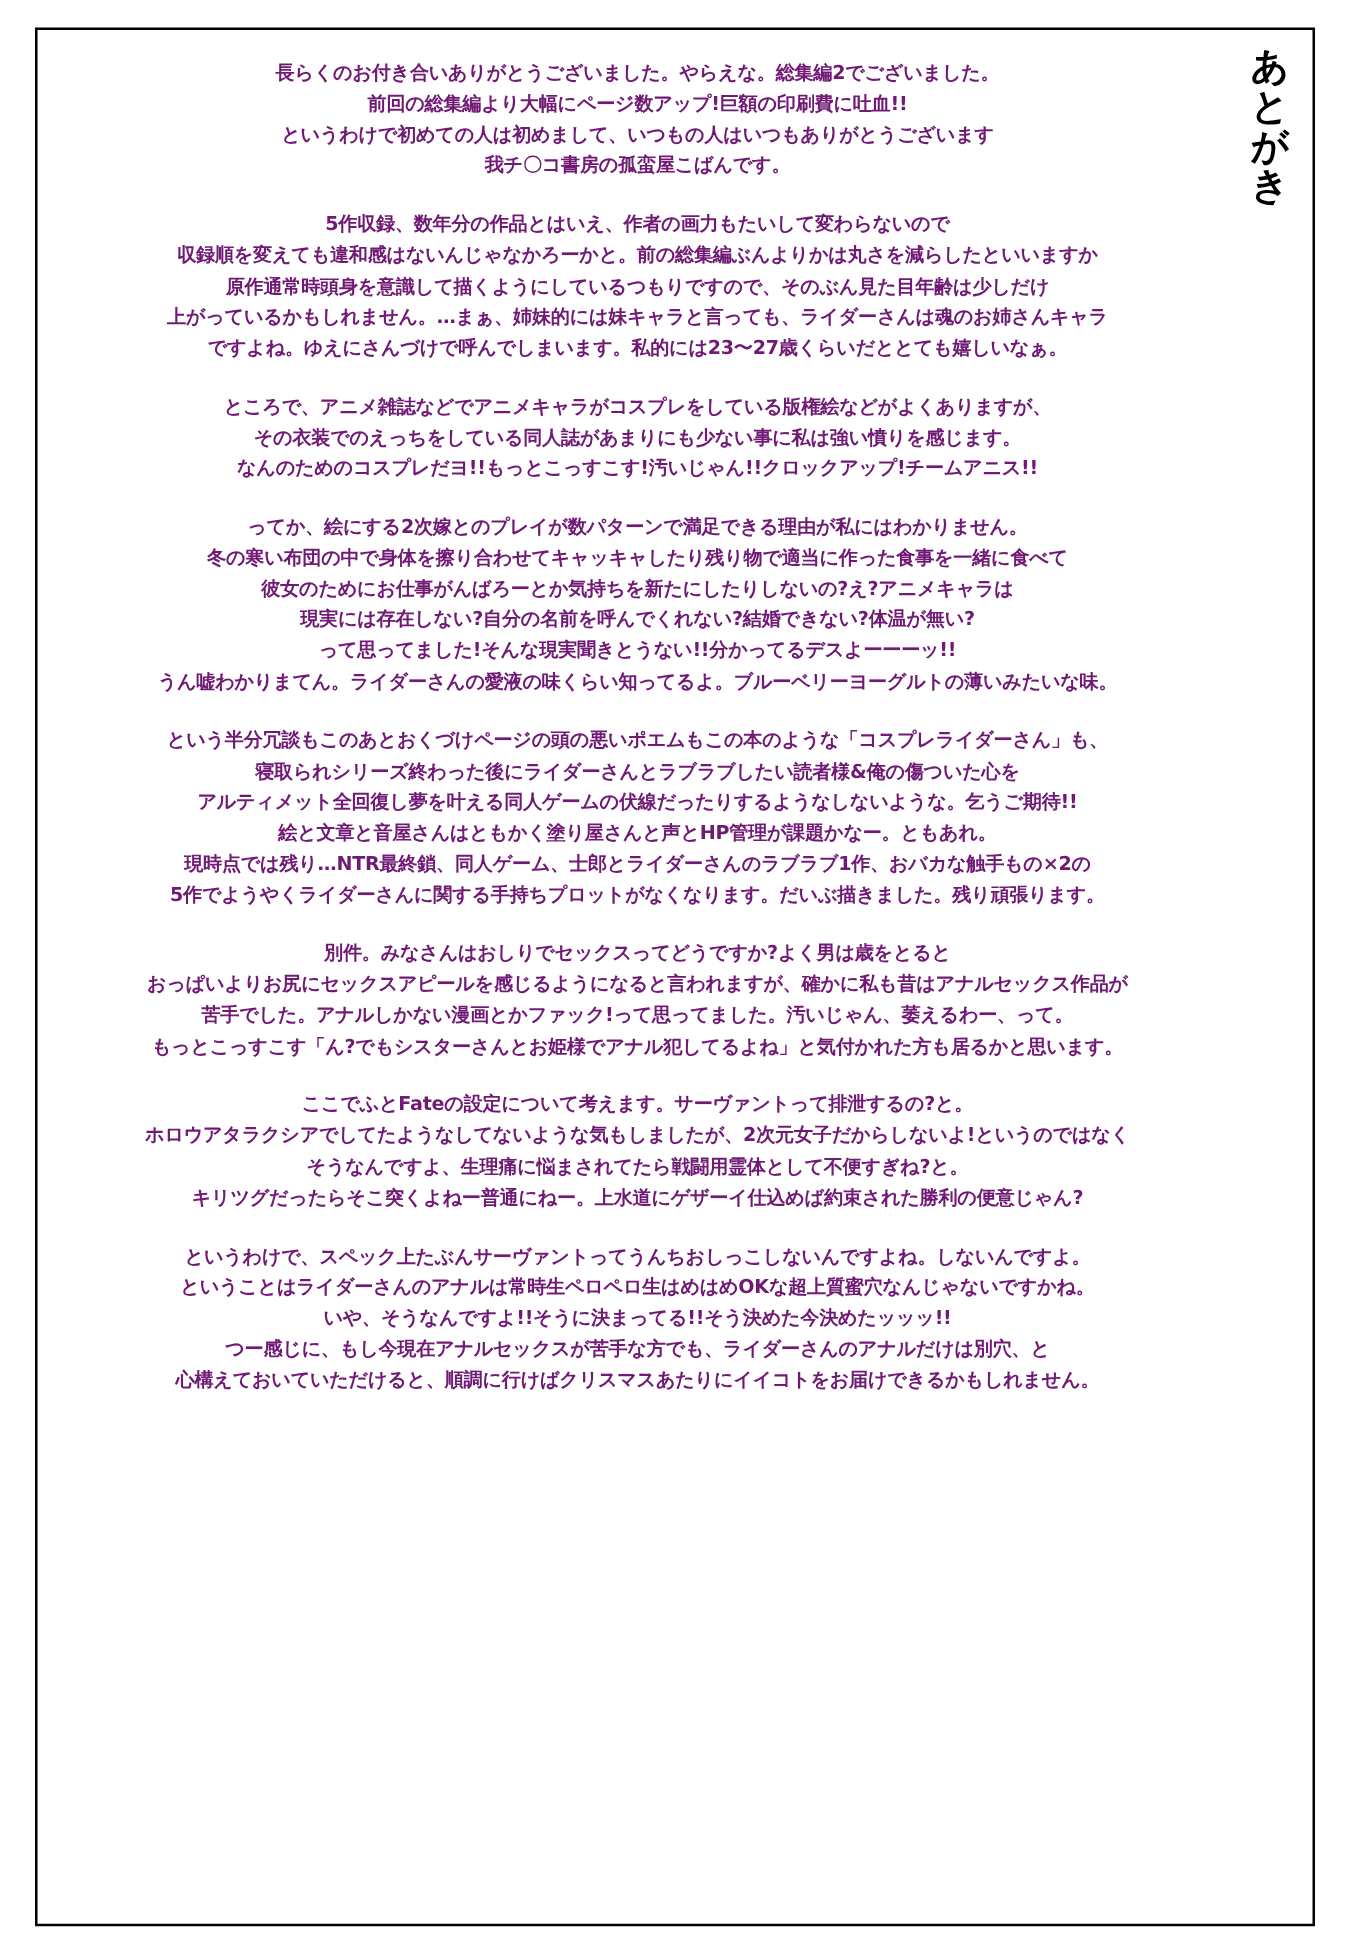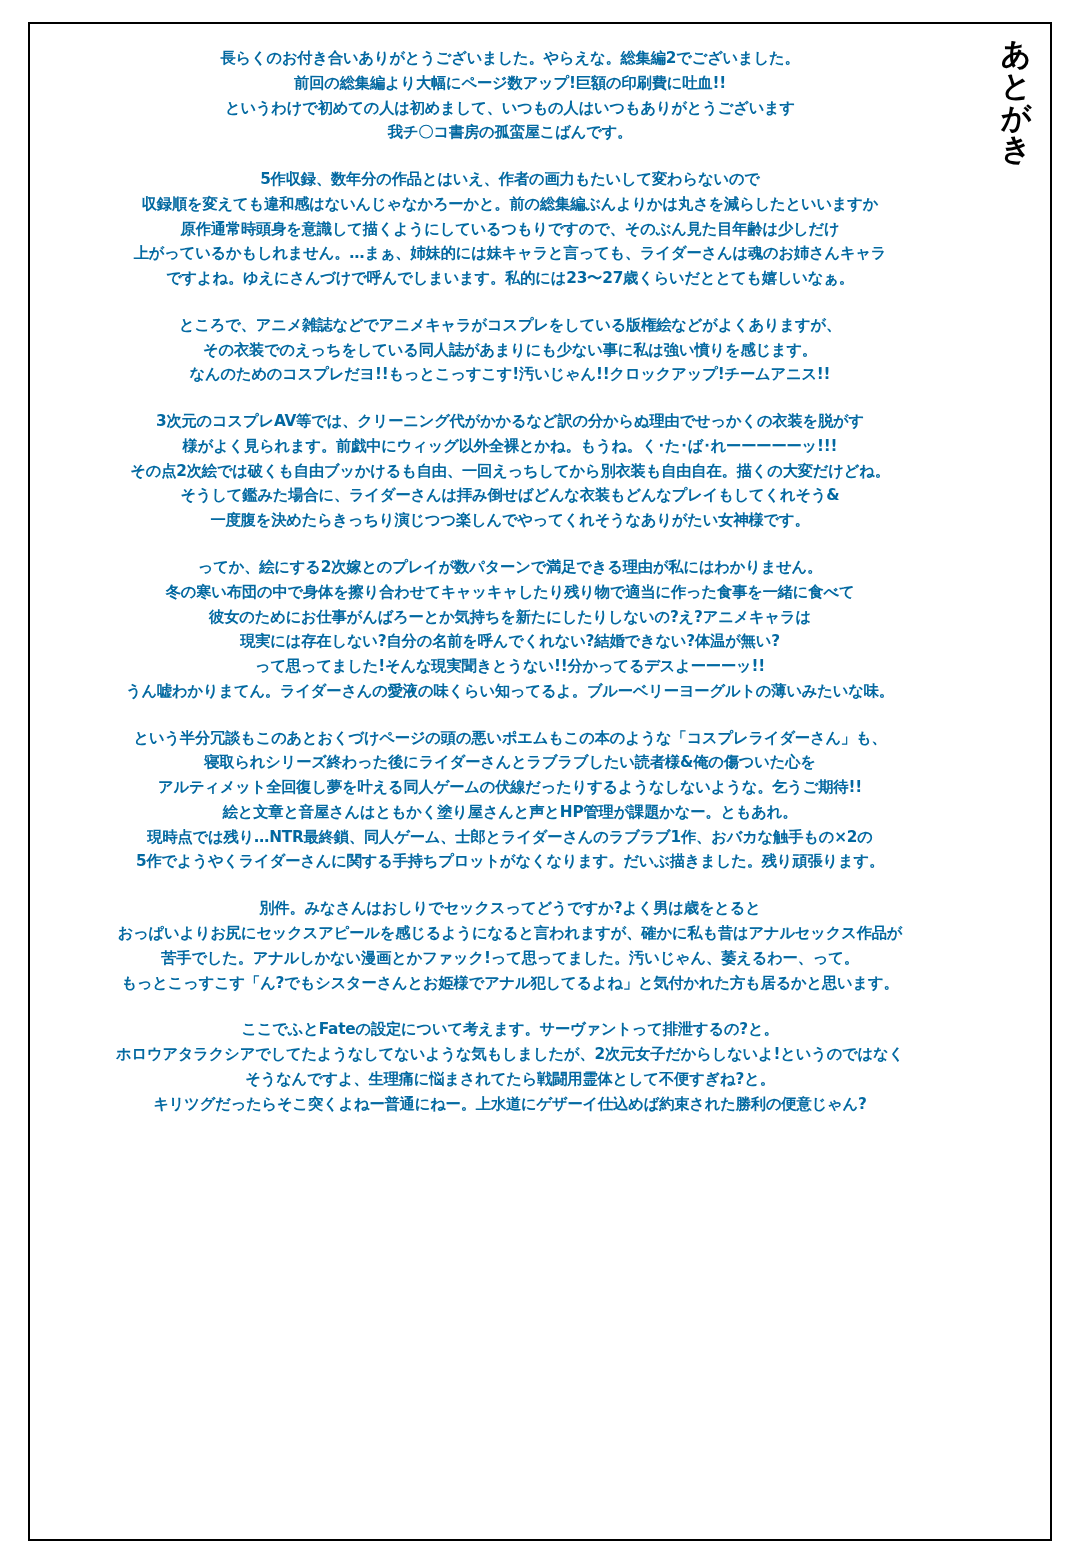--- a/index.html
+++ b/index.html
@@ -43,21 +43,21 @@
     font-family: "DejaVu Sans", "Liberation Sans", sans-serif;
   }
   .vertical-title span {
     display: block;
   }
   .content {
     position: absolute;
     left: 60px;
     top: 46px;
     width: 900px;
-    color: #0369a1;
+    color: #701a75;
   }
   .para {
     text-align: center;
     font-size: 15.3px;
     line-height: 1.62;
     margin: 0 0 0 0;
     font-weight: 600;
     letter-spacing: -0.2px;
     font-family: "DejaVu Sans", "Liberation Sans", sans-serif;
     white-space: pre-line;
@@ -85,39 +85,39 @@
 というわけで初めての人は初めまして、いつもの人はいつもありがとうございます
 我チ〇コ書房の孤蛮屋こばんです。</p>
     <p class="para gap-lg">5作収録、数年分の作品とはいえ、作者の画力もたいして変わらないので
 収録順を変えても違和感はないんじゃなかろーかと。前の総集編ぶんよりかは丸さを減らしたといいますか
 原作通常時頭身を意識して描くようにしているつもりですので、そのぶん見た目年齢は少しだけ
 上がっているかもしれません。…まぁ、姉妹的には妹キャラと言っても、ライダーさんは魂のお姉さんキャラ
 ですよね。ゆえにさんづけで呼んでしまいます。私的には23〜27歳くらいだととても嬉しいなぁ。</p>
     <p class="para gap-lg">ところで、アニメ雑誌などでアニメキャラがコスプレをしている版権絵などがよくありますが、
 その衣装でのえっちをしている同人誌があまりにも少ない事に私は強い憤りを感じます。
 なんのためのコスプレだヨ!!もっとこっすこす!汚いじゃん!!クロックアップ!チームアニス!!</p>
-    <p class="para gap-lg">3次元のコスプレAV等では、クリーニング代がかかるなど訳の分からぬ理由でせっかくの衣装を脱がす
-様がよく見られます。前戯中にウィッグ以外全裸とかね。もうね。く･た･ば･れーーーーーッ!!!
-その点2次絵では破くも自由ブッかけるも自由、一回えっちしてから別衣装も自由自在。描くの大変だけどね。
-そうして鑑みた場合に、ライダーさんは拝み倒せばどんな衣装もどんなプレイもしてくれそう&amp;
-一度腹を決めたらきっちり演じつつ楽しんでやってくれそうなありがたい女神様です。</p>
     <p class="para gap-lg">ってか、絵にする2次嫁とのプレイが数パターンで満足できる理由が私にはわかりません。
 冬の寒い布団の中で身体を擦り合わせてキャッキャしたり残り物で適当に作った食事を一緒に食べて
 彼女のためにお仕事がんばろーとか気持ちを新たにしたりしないの?え?アニメキャラは
 現実には存在しない?自分の名前を呼んでくれない?結婚できない?体温が無い?
 って思ってました!そんな現実聞きとうない!!分かってるデスよーーーッ!!
 うん嘘わかりまてん。ライダーさんの愛液の味くらい知ってるよ。ブルーベリーヨーグルトの薄いみたいな味。</p>
     <p class="para gap-lg">という半分冗談もこのあとおくづけページの頭の悪いポエムもこの本のような「コスプレライダーさん」も、
 寝取られシリーズ終わった後にライダーさんとラブラブしたい読者様&amp;俺の傷ついた心を
 アルティメット全回復し夢を叶える同人ゲームの伏線だったりするようなしないような。乞うご期待!!
 絵と文章と音屋さんはともかく塗り屋さんと声とHP管理が課題かなー。ともあれ。
 現時点では残り…NTR最終鎖、同人ゲーム、士郎とライダーさんのラブラブ1作、おバカな触手もの×2の
 5作でようやくライダーさんに関する手持ちプロットがなくなります。だいぶ描きました。残り頑張ります。</p>
     <p class="para gap-lg">別件。みなさんはおしりでセックスってどうですか?よく男は歳をとると
 おっぱいよりお尻にセックスアピールを感じるようになると言われますが、確かに私も昔はアナルセックス作品が
 苦手でした。アナルしかない漫画とかファック!って思ってました。汚いじゃん、萎えるわー、って。
 もっとこっすこす「ん?でもシスターさんとお姫様でアナル犯してるよね」と気付かれた方も居るかと思います。</p>
     <p class="para gap-lg">ここでふとFateの設定について考えます。サーヴァントって排泄するの?と。
 ホロウアタラクシアでしてたようなしてないような気もしましたが、2次元女子だからしないよ!というのではなく
 そうなんですよ、生理痛に悩まされてたら戦闘用霊体として不便すぎね?と。
 キリツグだったらそこ突くよねー普通にねー。上水道にゲザーイ仕込めば約束された勝利の便意じゃん?</p>
+    <p class="para gap-lg">というわけで、スペック上たぶんサーヴァントってうんちおしっこしないんですよね。しないんですよ。
+ということはライダーさんのアナルは常時生ペロペロ生はめはめOKな超上質蜜穴なんじゃないですかね。
+いや、そうなんですよ!!そうに決まってる!!そう決めた今決めたッッッ!!
+つー感じに、もし今現在アナルセックスが苦手な方でも、ライダーさんのアナルだけは別穴、と
+心構えておいていただけると、順調に行けばクリスマスあたりにイイコトをお届けできるかもしれません。</p>
   </div>
 </div>
 
 </body></html>

